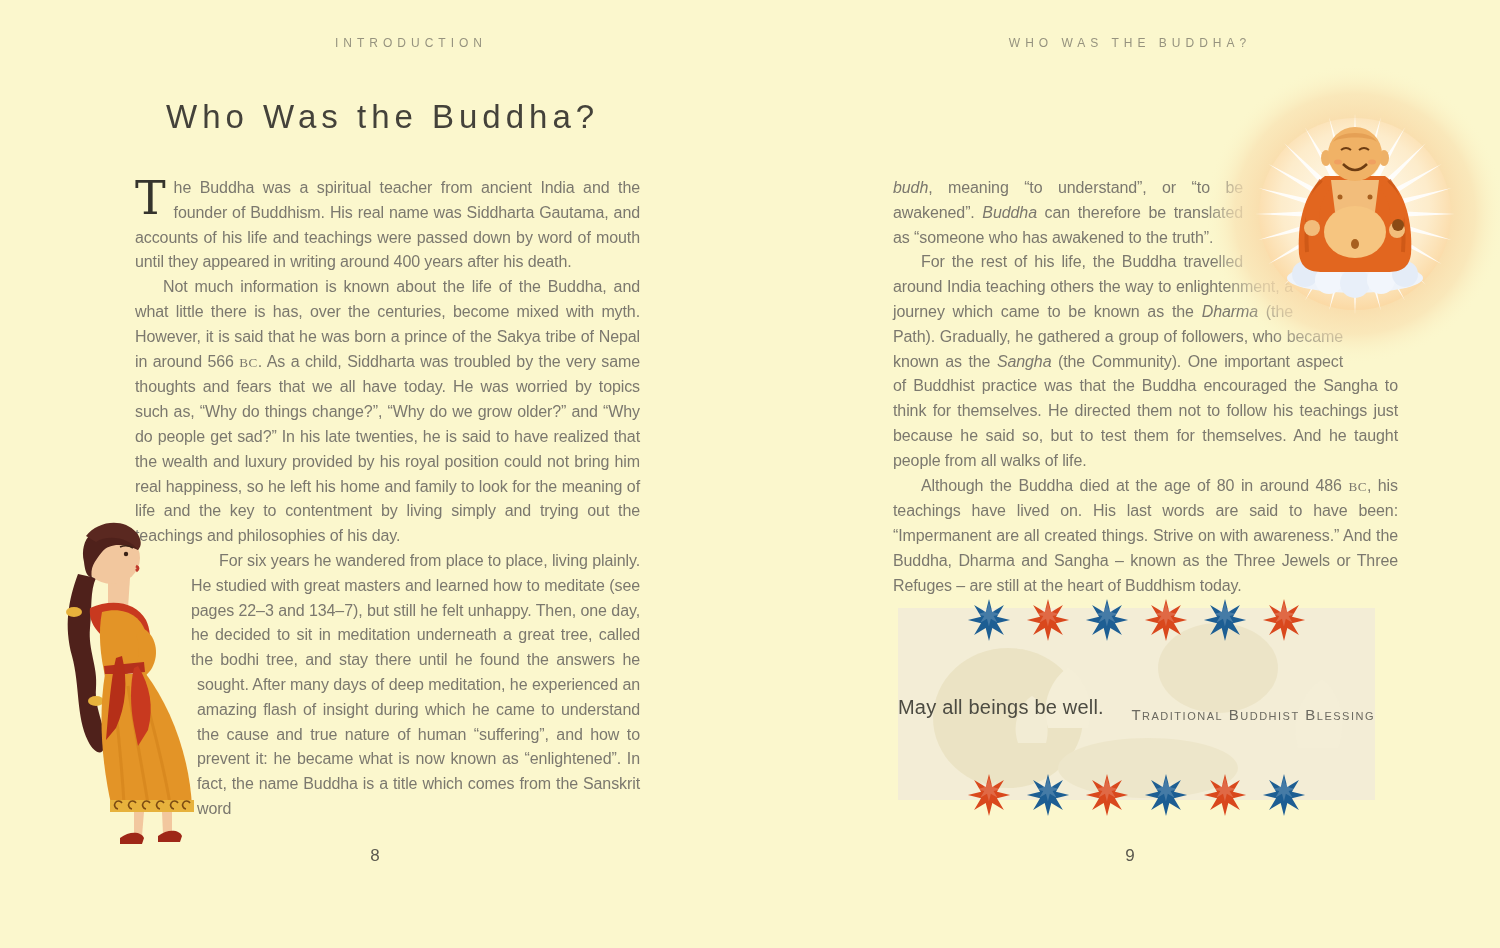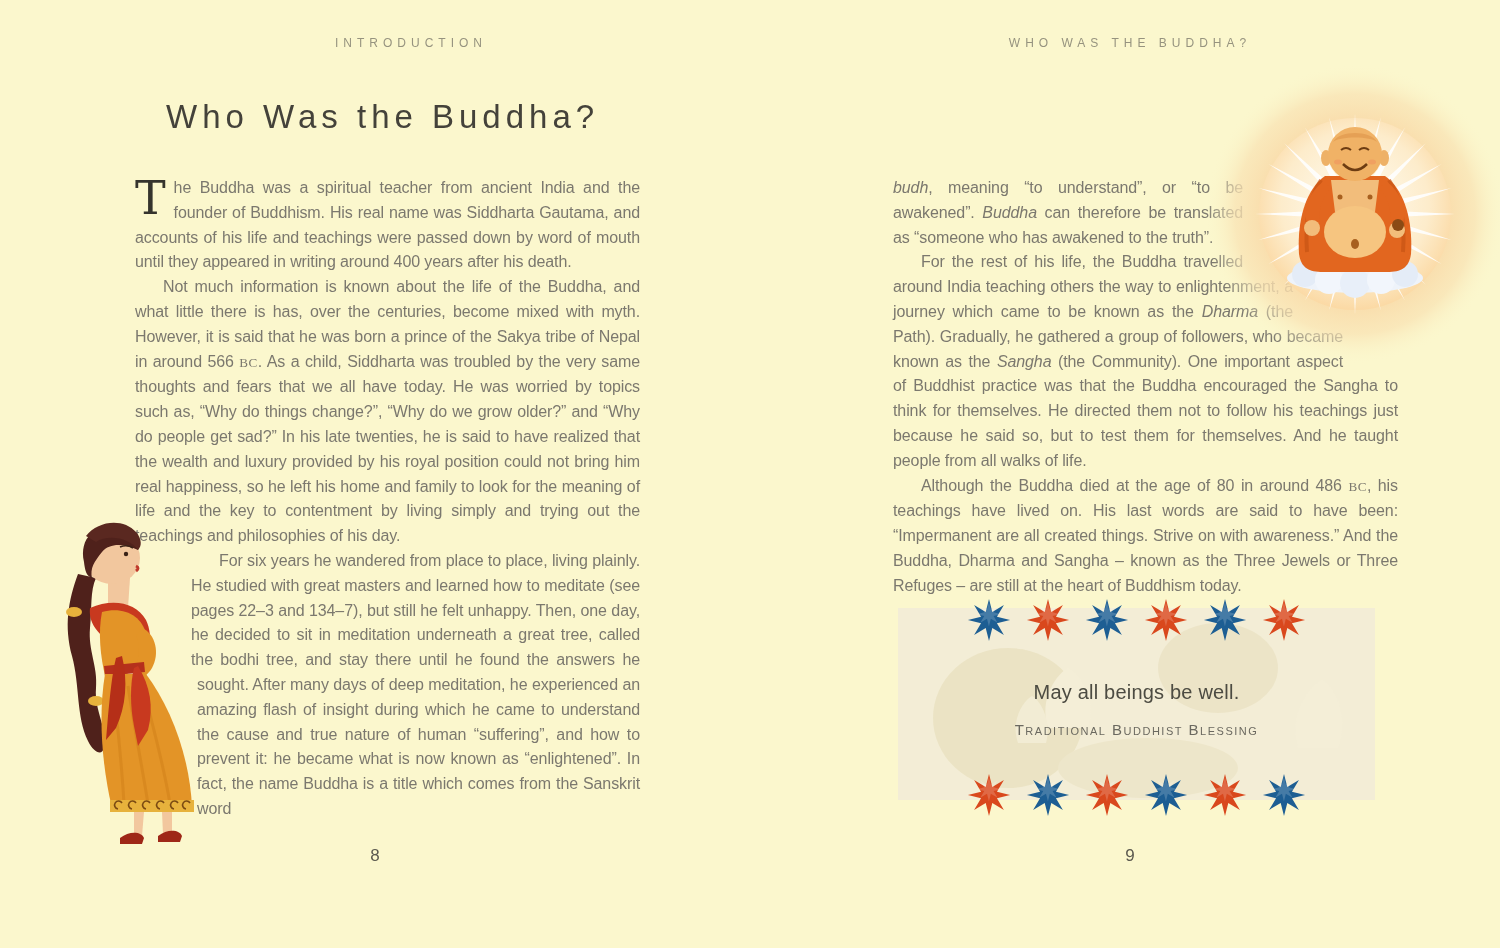--- a/index.html
+++ b/index.html
@@ -58,21 +58,21 @@
   }
   .page-num.left{left:0;}
   .page-num.right{left:755px;}
   .blessing-box{
     position:absolute;left:898px;top:608px;width:477px;height:192px;
     background:#f3edd6;
     overflow:hidden;
   }
   .blessing-content{
     position:relative;width:100%;height:100%;
-    display:flex;flex-direction:column;align-items:center;justify-content:center;
+    display:flex;flex-direction:row;align-items:center;justify-content:space-between;
     padding-top:6px;box-sizing:border-box;
   }
   .blessing-line{
     font-size:20px;line-height:30px;color:#4c4b42;letter-spacing:0.2px;
   }
   .blessing-attr{
     margin-top:14px;
     font-variant:small-caps;
     font-size:15px;letter-spacing:1.5px;color:#6b6960;
   }

